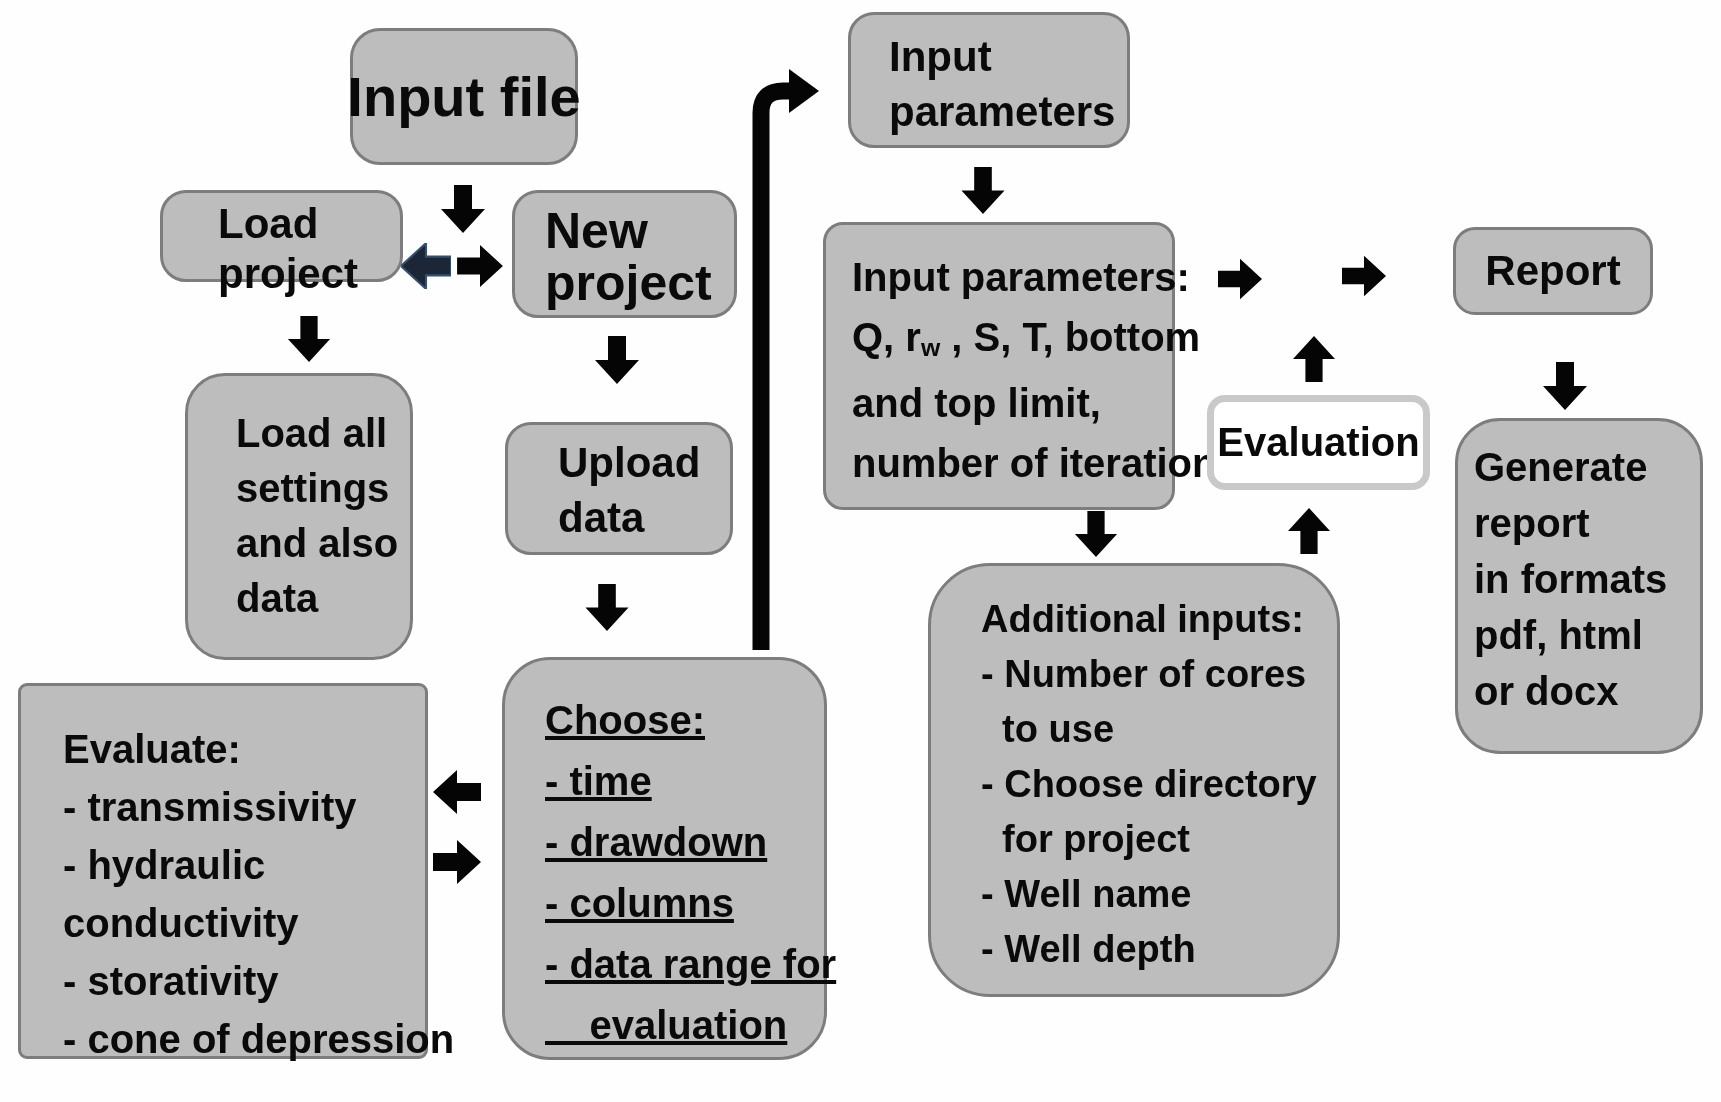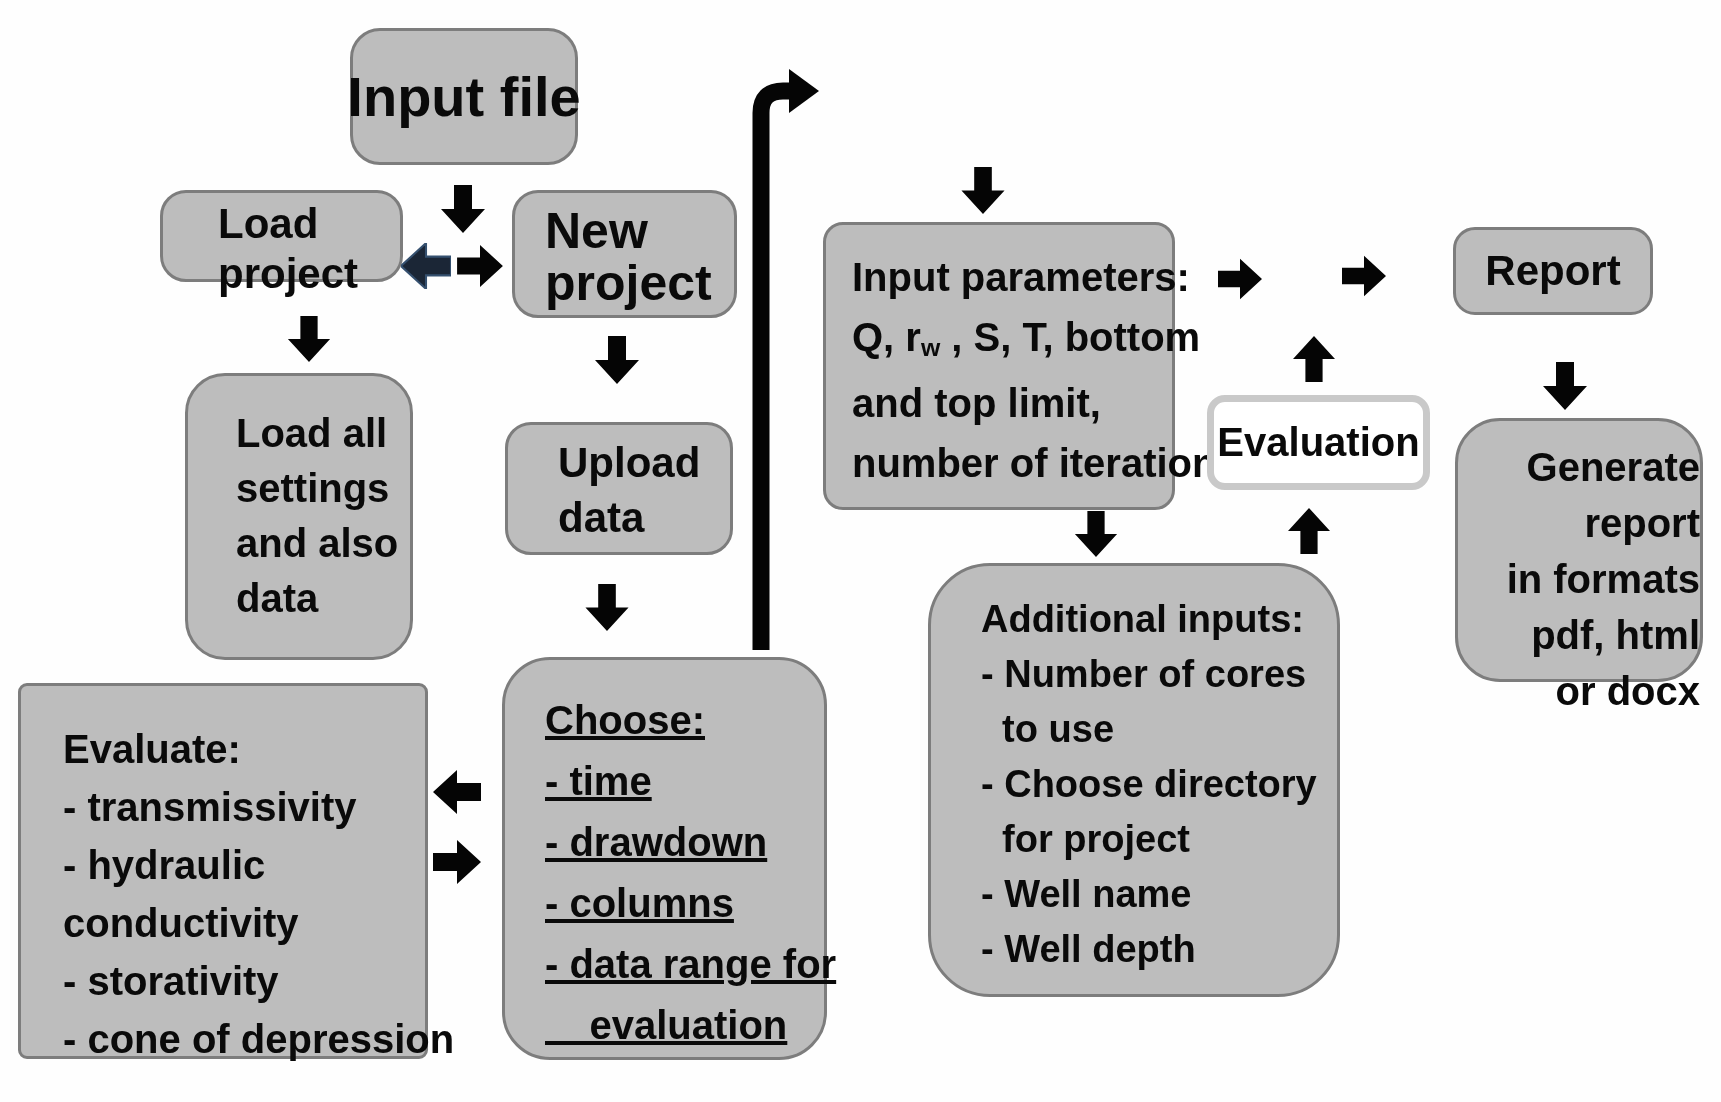--- a/index.html
+++ b/index.html
@@ -22,21 +22,21 @@
   .b-load-all     { left:185px; top:373px; width:228px; height:287px; border-radius:40px; padding:30px 16px 0 48px; line-height:55px; }
   .b-upload-data  { left:505px; top:422px; width:228px; height:133px; border-radius:26px; font-size:42px; padding:10px 0 0 50px; line-height:55px; }
   .b-input-params { left:848px; top:12px;  width:282px; height:136px; border-radius:26px; font-size:42px; padding:14px 0 0 38px; line-height:55px; }
   .b-qbox         { left:823px; top:222px; width:352px; height:288px; border-radius:20px; padding:22px 0 0 26px; line-height:60px; }
   .b-additional   { left:928px; top:563px; width:412px; height:434px; border-radius:62px; font-size:38px; padding:26px 0 0 50px; line-height:55px; }
   .b-choose       { left:502px; top:657px; width:325px; height:403px; border-radius:48px; padding:30px 0 0 40px; line-height:61px;text-decoration:underline; }
   .b-evaluate     { left:18px;  top:683px; width:410px; height:376px; border-radius:9px; padding:34px 0 0 42px; line-height:58px; }
   .b-evaluation   { left:1207px; top:395px; width:223px; height:95px; border-radius:18px;
                     background:#ffffff; border:7px solid #c9c9c9; font-size:40px; }
   .b-report       { left:1453px; top:227px; width:200px; height:88px; border-radius:22px; font-size:42px; }
-  .b-generate     { left:1455px; top:418px; width:248px; height:264px; border-radius:45px; padding:18px 0 0 16px; line-height:56px;text-align:right; }
+  .b-generate     { left:1455px; top:418px; width:248px; height:336px; border-radius:45px; padding:18px 0 0 16px; line-height:56px; }
 
   .arrow { position:absolute; }
   .arrow svg { display:block; }
   .sub { font-size:0.62em; position:relative; top:0.22em; }
 </style>
 </head>
 <body>
 
 <div class="canvas">
 
@@ -59,20 +59,24 @@
       <div class="box-line">settings</div>
       <div class="box-line">and also</div>
       <div class="box-line">data</div>
     </div>
 
   <div class="gbox b-upload-data">
       <div class="box-line">Upload</div>
       <div class="box-line">data</div>
     </div>
 
+  <div class="gbox b-input-params">
+      <div class="box-line">Input</div>
+      <div class="box-line">parameters</div>
+    </div>
 
   <div class="gbox b-qbox">
       <div class="box-line">Input parameters:</div>
       <div class="box-line"><span>Q, r</span><span class="sub">w</span><span> , S, T, bottom</span></div>
       <div class="box-line">and top limit,</div>
       <div class="box-line">number of iteration</div>
     </div>
 
   <div class="gbox b-additional">
       <div class="box-line">Additional inputs:</div>

